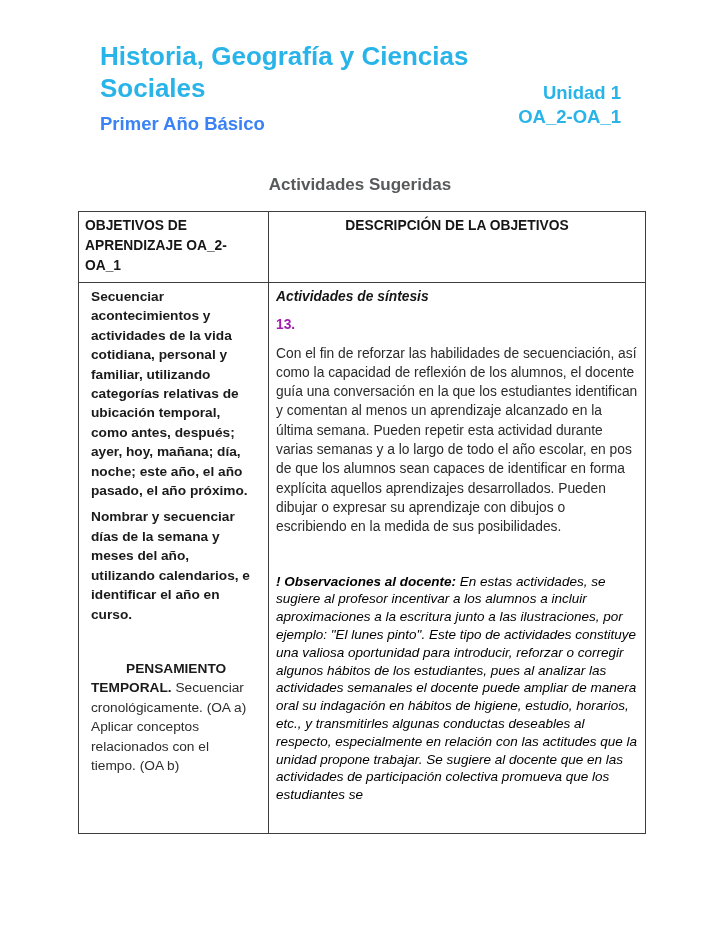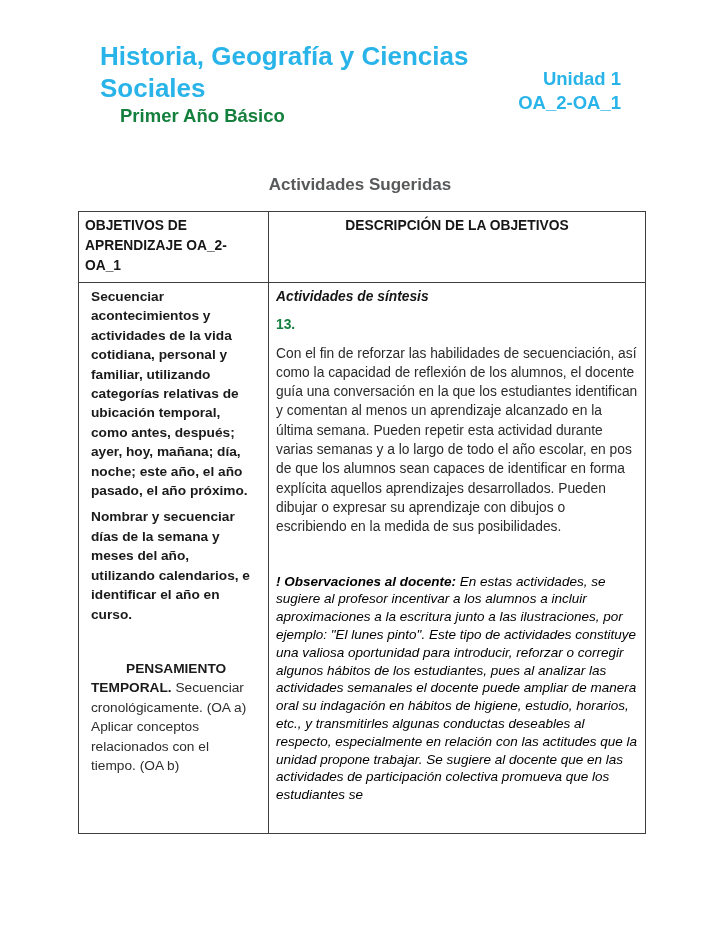--- a/index.html
+++ b/index.html
@@ -22,31 +22,30 @@
     top: 40px;
     font-size: 26px;
     line-height: 32px;
     font-weight: bold;
     color: #29B4E9;
     white-space: pre-line;
   }
   .subtitle {
     position: absolute;
     left: 100px;
-    top: 104px;
+    top: 112px;
     font-size: 18.5px;
     line-height: 24px;
     font-weight: bold;
-    color: #15803d;
-    margin-left: 20px;
+    color: #3b82f6;
   }
   .unit-block {
     position: absolute;
     right: 99px;
-    top: 67px;
+    top: 81px;
     text-align: right;
     font-size: 18.5px;
     line-height: 24px;
     font-weight: bold;
     color: #29B4E9;
   }
   
   .section-heading {
     position: absolute;
     left: 0;
@@ -103,21 +102,21 @@
     color: #2D2D2D;
   }
   .obj-p3 .skills-label { font-weight: bold; color: #1A1A1A; margin-left: 35px; }
   
   .td-desc .clip {
     font-size: 13.8px;
     line-height: 19.3px;
     color: #2B2B2B;
   }
   .desc-type { margin: 0; font-weight: bold; color: #161616; font-style: italic; }
-  .desc-num  { margin: 9px 0 8px 0; font-weight: bold; color: #15803d; }
+  .desc-num  { margin: 9px 0 8px 0; font-weight: bold; color: #a21caf; }
   .desc-body { margin: 9px 0 0 0; }
   .desc-obs  {
     margin: 36px 0 0 0;
     font-style: italic;
     font-size: 13.5px;
     line-height: 17.8px;
     color: #000000;
   }
   .obs-label { font-weight: bold; }
 </style>

